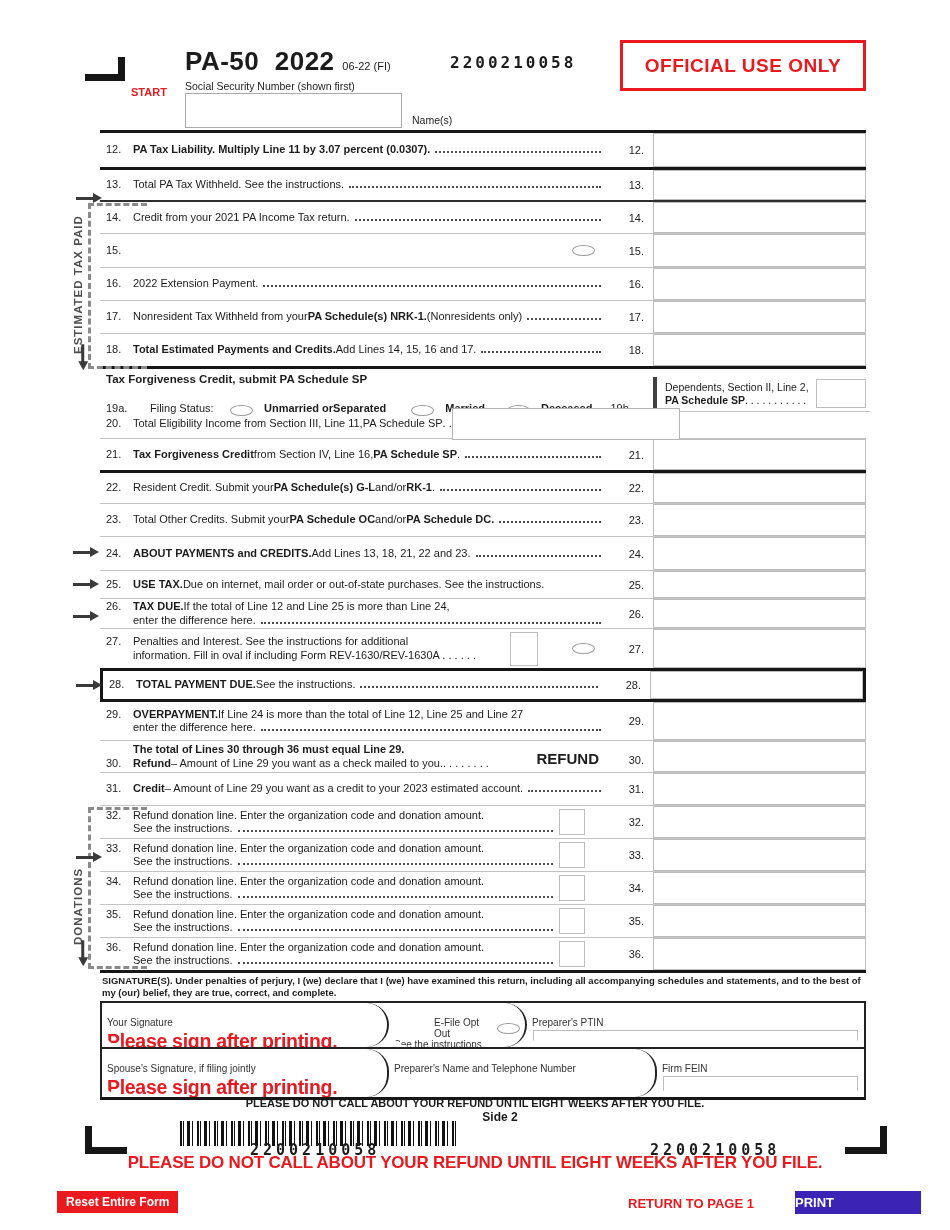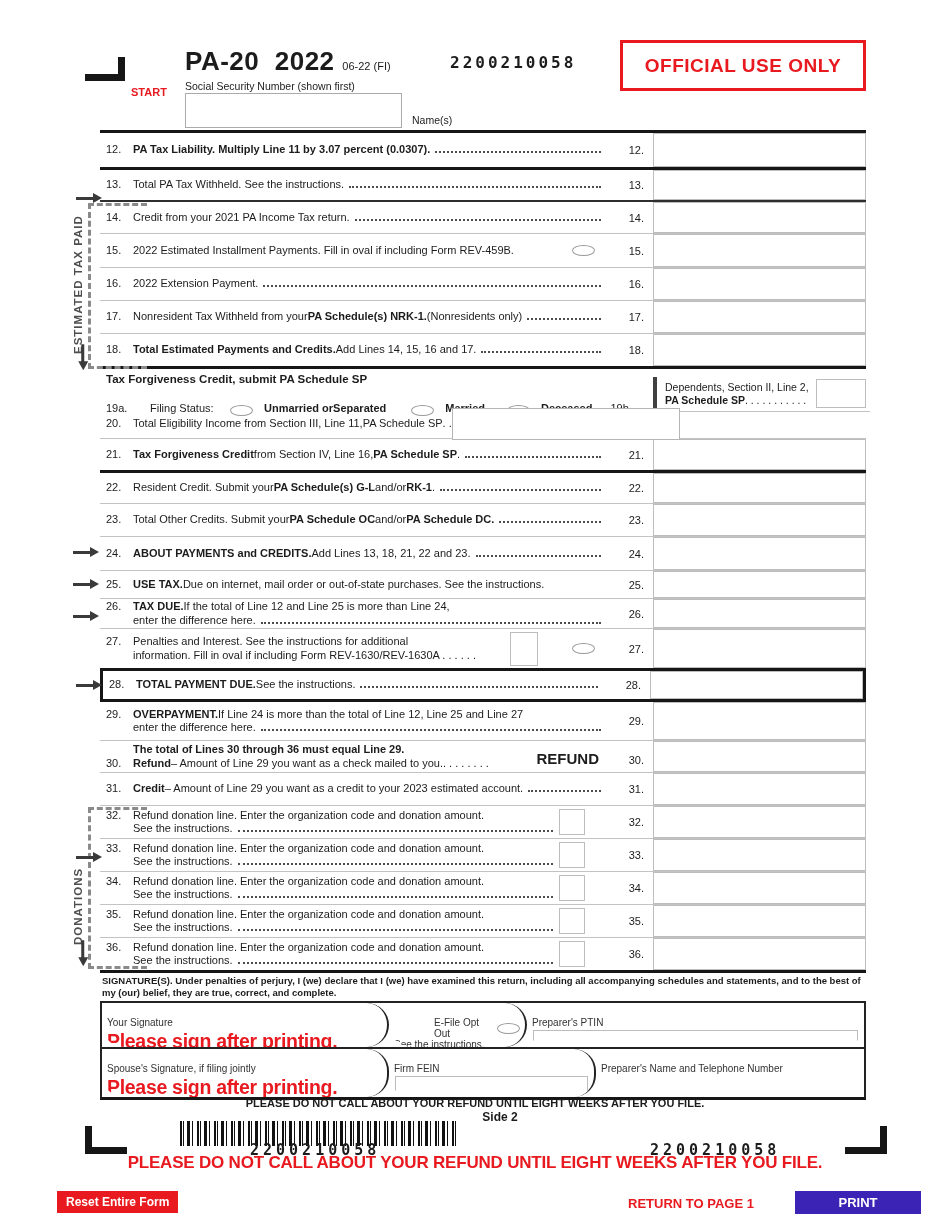--- a/index.html
+++ b/index.html
@@ -83,31 +83,31 @@
   #barcode{position:absolute;left:180px;top:1121px;width:276px;height:25px;
     background:repeating-linear-gradient(90deg,#111 0 2px,#fff 2px 3px,#111 3px 4px,#fff 4px 7px,#111 7px 10px,#fff 10px 12px,#111 12px 13px,#fff 13px 17px);}
   .ocr{font-family:"DejaVu Sans Mono",monospace;font-weight:bold;font-size:15px;letter-spacing:4px;}
   #bcnum-left{position:absolute;left:250px;top:1141px;}
   #bcnum-right{position:absolute;left:650px;top:1141px;}
   #nocall-red{position:absolute;left:0;top:1153px;width:950px;text-align:center;font-size:17px;font-weight:bold;color:#e8191f;letter-spacing:-.2px;}
   #reset-btn{position:absolute;left:57px;top:1191px;background:#e8191f;color:#fff;font-weight:bold;font-size:12px;
              padding:4px 9px;border:none;cursor:pointer;}
   #return-link{position:absolute;left:628px;top:1196px;color:#e8191f;font-weight:bold;font-size:13px;cursor:pointer;}
   #print-btn{position:absolute;left:795px;top:1191px;width:126px;height:23px;background:#3b23b5;color:#fff;
-             font-weight:bold;font-size:13px;text-align:center;line-height:23px;cursor:pointer;}
+             font-weight:bold;font-size:13px;text-align:left;line-height:23px;cursor:pointer;}
 </style>
 </head>
 <body>
 
 <div id="page">
 
   <div class="corner" id="corner-tl"></div>
   <div class="abs" id="start">START</div>
   <div class="abs" id="title">
-    <span>PA-20</span>&nbsp;
+    <span>PA-50</span>&nbsp;
     <span>2022</span>
     <span class="rev">06-22 (FI)</span>
   </div>
   <div class="abs ocr" id="doccode-top">2200210058</div>
   <div class="abs" id="ouo">OFFICIAL USE ONLY</div>
   <div class="abs" id="ssn-label">Social Security Number (shown first)</div>
   <div class="abs" id="ssn-box"></div>
   <div class="abs" id="names-label">Name(s)</div>
 
   <div id="rows">
@@ -141,21 +141,20 @@
             <div class="leader"></div>
           </div>
         </div>
         <div class="rightnum">14.</div>
         <div class="abox"></div>
       </div>
       <div class="row sep-gray" style="height: 34px;">
         <div class="txt">
           <div class="tline">
             <span class="lnum">15.</span>
-            <span>2022 Estimated Installment Payments.  Fill in oval if including Form REV-459B.</span>
           </div>
         </div>
         <div class="oval"></div>
         <div class="rightnum">15.</div>
         <div class="abox"></div>
       </div>
       <div class="row sep-gray" style="height: 33px;">
         <div class="txt">
           <div class="tline">
             <span class="lnum">16.</span>
@@ -483,26 +482,26 @@
         <div class="sigcell" style="flex:1;">
           <div class="siglabel">Preparer's PTIN</div>
           <div class="inputbox" style="height:24px;margin:2px 1px 0 1px;"></div>
         </div>
       </div>
       <div class="sigrow sigrow2">
         <div class="sigcell" style="width:287px;">
           <div class="siglabel">Spouse's Signature, if filing jointly</div>
           <div class="signred">Please sign after printing.</div>
         </div>
+        <div class="sigcell" style="width:268px;">
+          <div class="siglabel">Preparer's Name and Telephone Number</div>
+        </div>
         <div class="sigcell" style="flex:1;">
           <div class="siglabel">Firm FEIN</div>
           <div class="inputbox" style="height:28px;margin:2px 1px 0 1px;"></div>
-        </div>
-        <div class="sigcell" style="width:268px;">
-          <div class="siglabel">Preparer's Name and Telephone Number</div>
         </div>
       </div>
     </div>
   </div>
 
   <div id="nocall-black">PLEASE DO NOT CALL ABOUT YOUR REFUND UNTIL EIGHT WEEKS AFTER YOU FILE.</div>
   <div id="side2">Side 2</div>
   <div id="barcode"></div>
   <div class="ocr" id="bcnum-left">2200210058</div>
   <div class="ocr" id="bcnum-right">2200210058</div>

